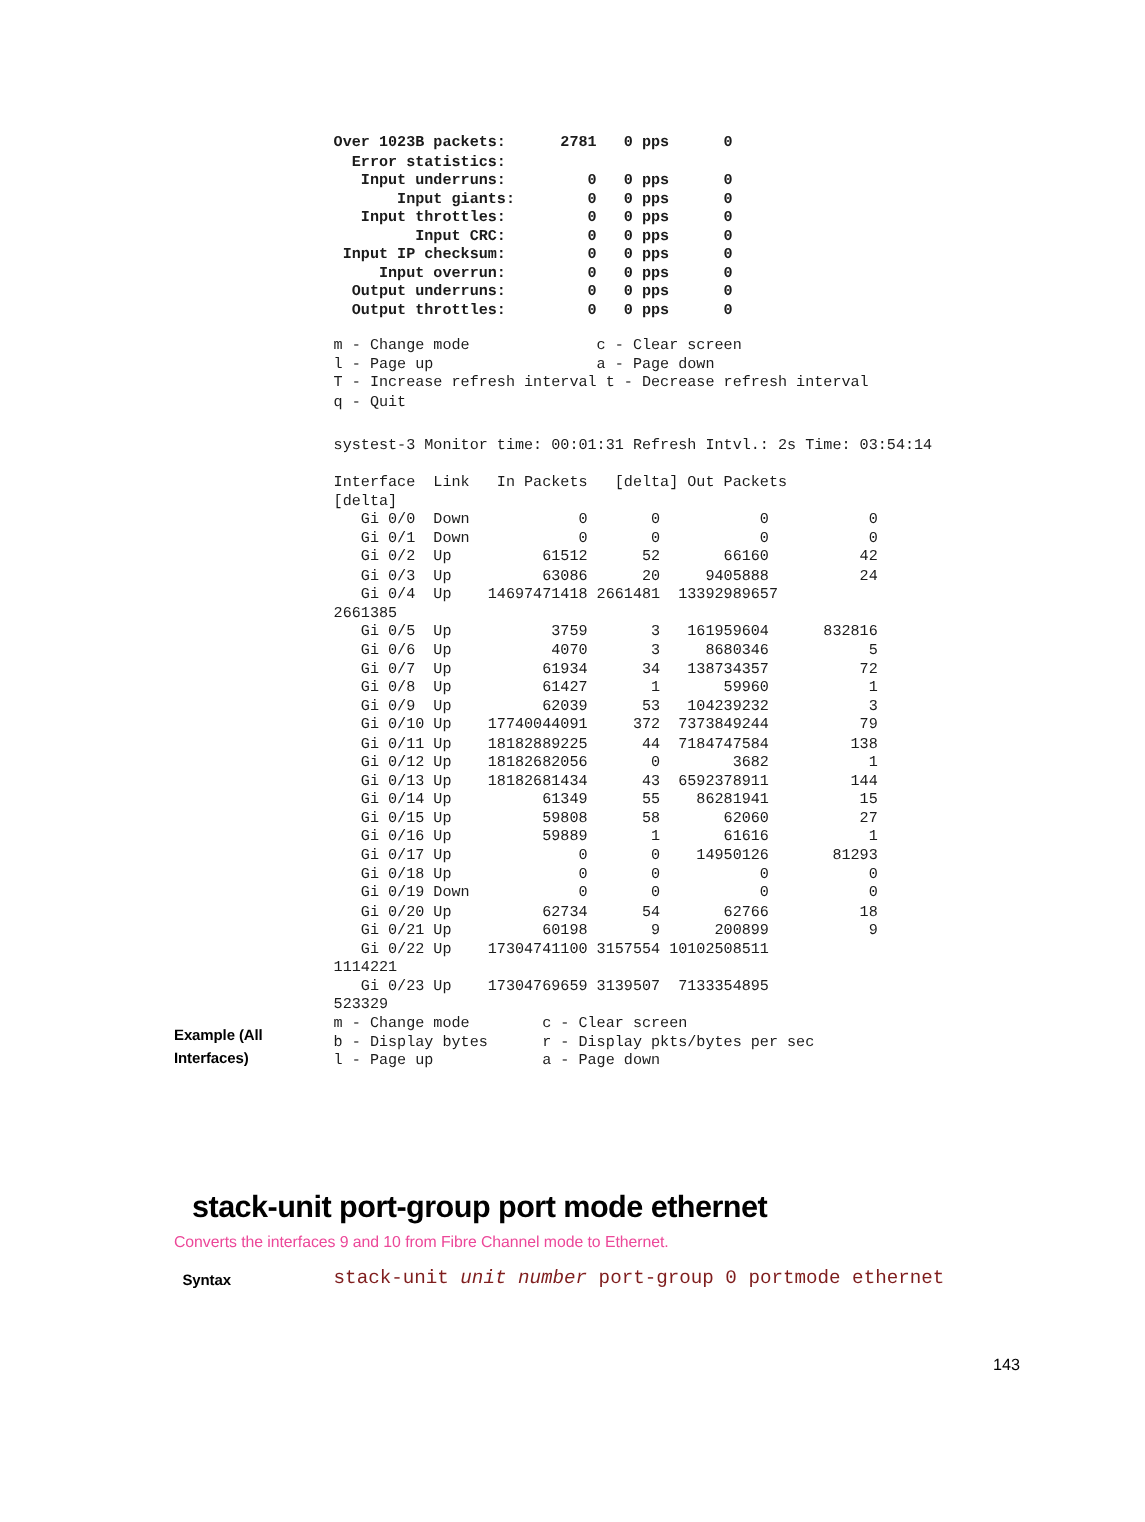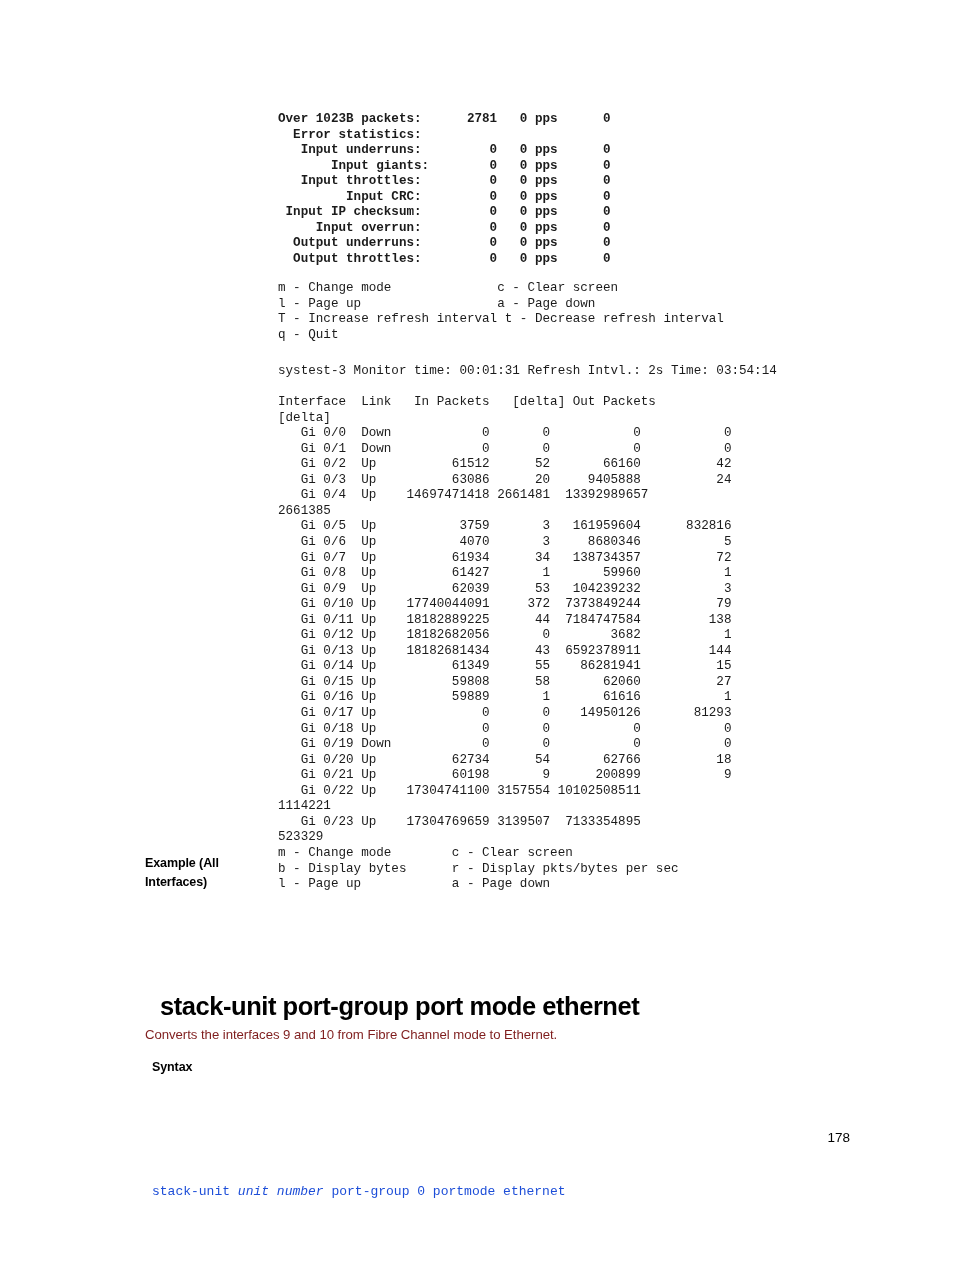--- a/index.html
+++ b/index.html
@@ -87,44 +87,43 @@
   }
 
   .desc {
     position: absolute;
     left: 145px;
     top: 1026px;
     margin: 0;
     font-family: "Liberation Sans", sans-serif;
     font-size: 13.2px;
     line-height: 1.4;
-    color: #7f1d1d;
+    color: #ec4899;
     letter-spacing: -0.05px;
   }
 
   .syntax-row {
     position: absolute;
     left: 152px;
     top: 1058px;
     width: 700px;
     display: flex;
     align-items: flex-start;
-    flex-direction: column;
   }
   .syntax-row .gutter-label {
     width: 126px;
     flex: 0 0 126px;
     font-size: 12.5px;
   }
 
   .syntax-code {
     font-family: "Liberation Mono", "DejaVu Sans Mono", monospace;
-    font-size: 13px;
+    font-size: 16px;
     line-height: 15.55px;
-    color: #1d4ed8;
+    color: #7f1d1d;
     white-space: pre;
   }
   .syntax-code .var {
     font-style: italic;
   }
 
   .page-number {
     position: absolute;
     right: 104px;
     top: 1130px;
@@ -196,15 +195,15 @@
 
   <h1 class="cmd-heading">stack-unit port-group port mode ethernet</h1>
 
   <p class="desc">Converts the interfaces 9 and 10 from Fibre Channel mode to Ethernet.</p>
 
   <div class="syntax-row">
     <div class="gutter-label">Syntax</div>
     <div class="syntax-code" id="syntaxLine"><span>stack-unit </span><span class="var">unit number</span><span> port-group 0 portmode ethernet</span></div>
   </div>
 
-  <div class="page-number">178</div>
+  <div class="page-number">143</div>
 
 </div>
 
 </body></html>

